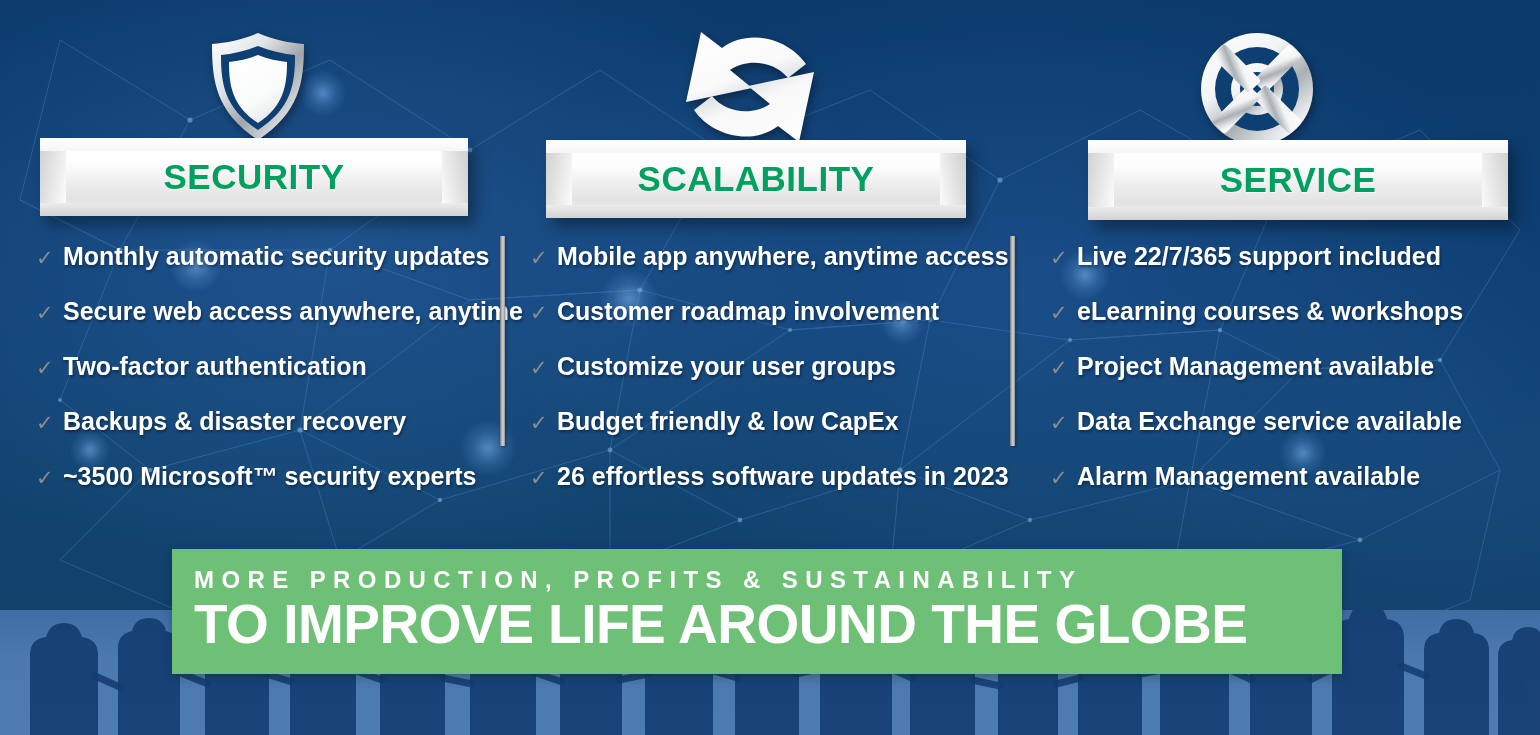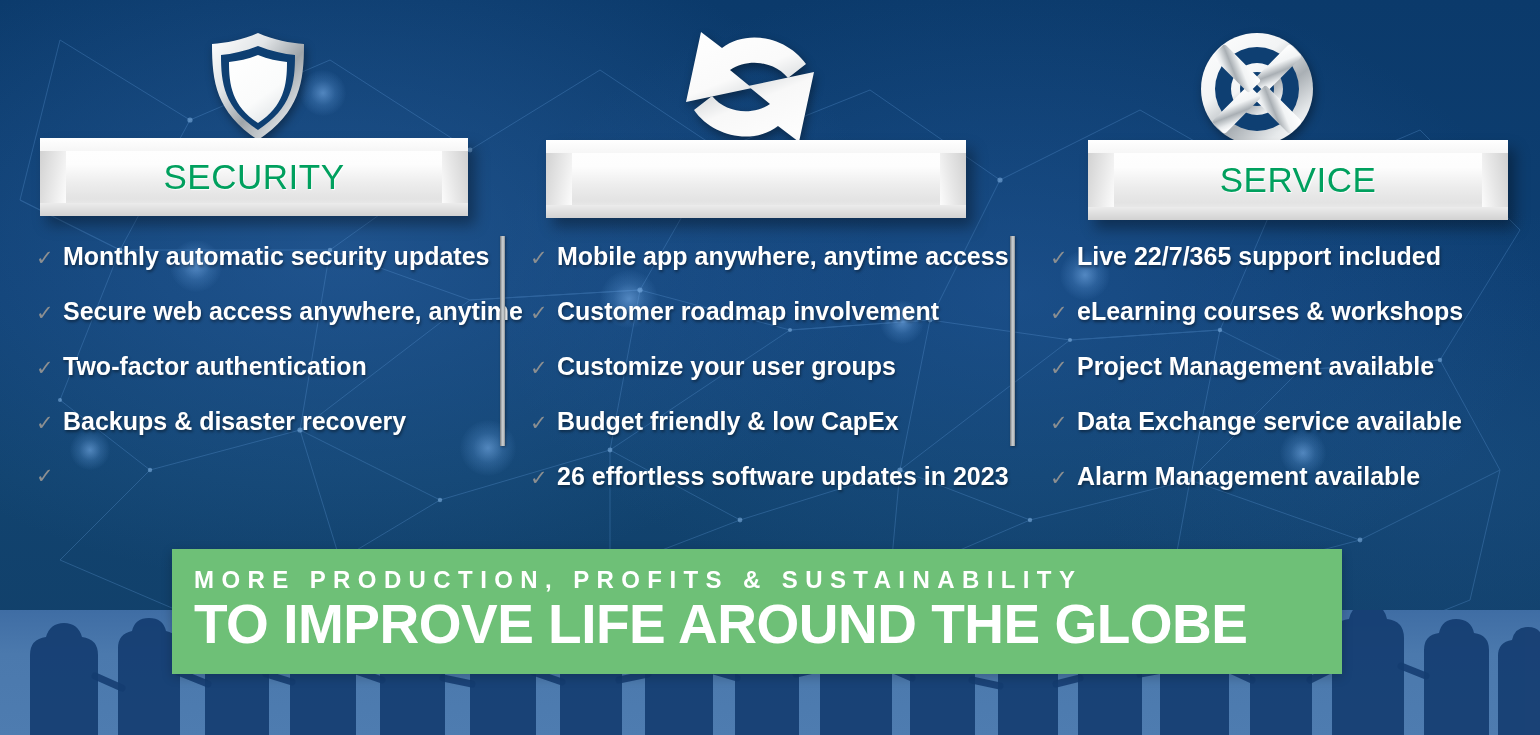--- a/index.html
+++ b/index.html
@@ -62,21 +62,21 @@
     right:0;
     background:linear-gradient(260deg, #cdcdcd 0%, #e7e7e7 55%, #ffffff 100%);
     clip-path:polygon(100% 0, 0 16%, 0 84%, 100% 100%);
   }
   .plaque .bevh { position:absolute; left:0; right:0; pointer-events:none; }
   .plaque .bevh.t { top:0; height:13px; background:linear-gradient(180deg,#ffffff,#f6f6f6); }
   .plaque .bevh.b { bottom:0; height:13px; background:linear-gradient(0deg,#d2d2d2,#ececec); }
   .plaque-title {
     position:relative; z-index:2;
     color:#00a05e;
-    font-weight:normal;
+    font-weight:bold;
     letter-spacing:0.5px;
     text-shadow:1px 1px 1px rgba(255,255,255,0.9);
     white-space:nowrap;
   }
 
   
   .col { position:absolute; z-index:3; }
   .feat {
     display:flex; align-items:baseline;
     color:#ffffff;
@@ -269,20 +269,21 @@
     <div class="feat" style="margin-bottom:29px;">
       <span class="tick">✓</span>
       <span class="txt">Two-factor authentication</span>
     </div>
     <div class="feat" style="margin-bottom:29px;">
       <span class="tick">✓</span>
       <span class="txt">Backups &amp; disaster recovery</span>
     </div>
     <div class="feat">
       <span class="tick">✓</span>
+      <span class="txt">~3500 Microsoft™ security experts</span>
     </div>
   </div>
 
   <div class="divider" style="left:500px; top:236px; height:210px;"></div>
 
   <div class="icon-wrap" style="left:676px; top:26px;">
     <svg width="148" height="122" viewBox="0 0 148 122">
       <defs>
         <linearGradient id="ar1" x1="0" y1="0" x2="0.7" y2="1">
           <stop offset="0%" stop-color="#ffffff"></stop>
@@ -297,20 +298,21 @@
       </defs>
       <path fill="url(#ar1)" d="M130 38 C112 12 72 2 46 22 L25 6 L10 76 L76 62 L54 44 C72 32 98 35 112 52 Z"></path>
       <path fill="url(#ar2)" d="M18 84 C36 110 76 120 102 100 L123 116 L138 46 L72 60 L94 78 C76 90 50 87 36 70 Z"></path>
     </svg>
   </div>
 
   <div class="plaque" style="left:546px; top:140px; width:420px; height:78px;">
     <span class="bev"></span>
     <span class="bevh t"></span>
     <span class="bevh b"></span>
+    <span class="plaque-title" style="font-size:35px;">SCALABILITY</span>
   </div>
 
   <div class="col" style="left:530px; top:244px; width:470px;">
     <div class="feat" style="margin-bottom:29px;">
       <span class="tick">✓</span>
       <span class="txt">Mobile app anywhere, anytime access</span>
     </div>
     <div class="feat" style="margin-bottom:29px;">
       <span class="tick">✓</span>
       <span class="txt">Customer roadmap involvement</span>

